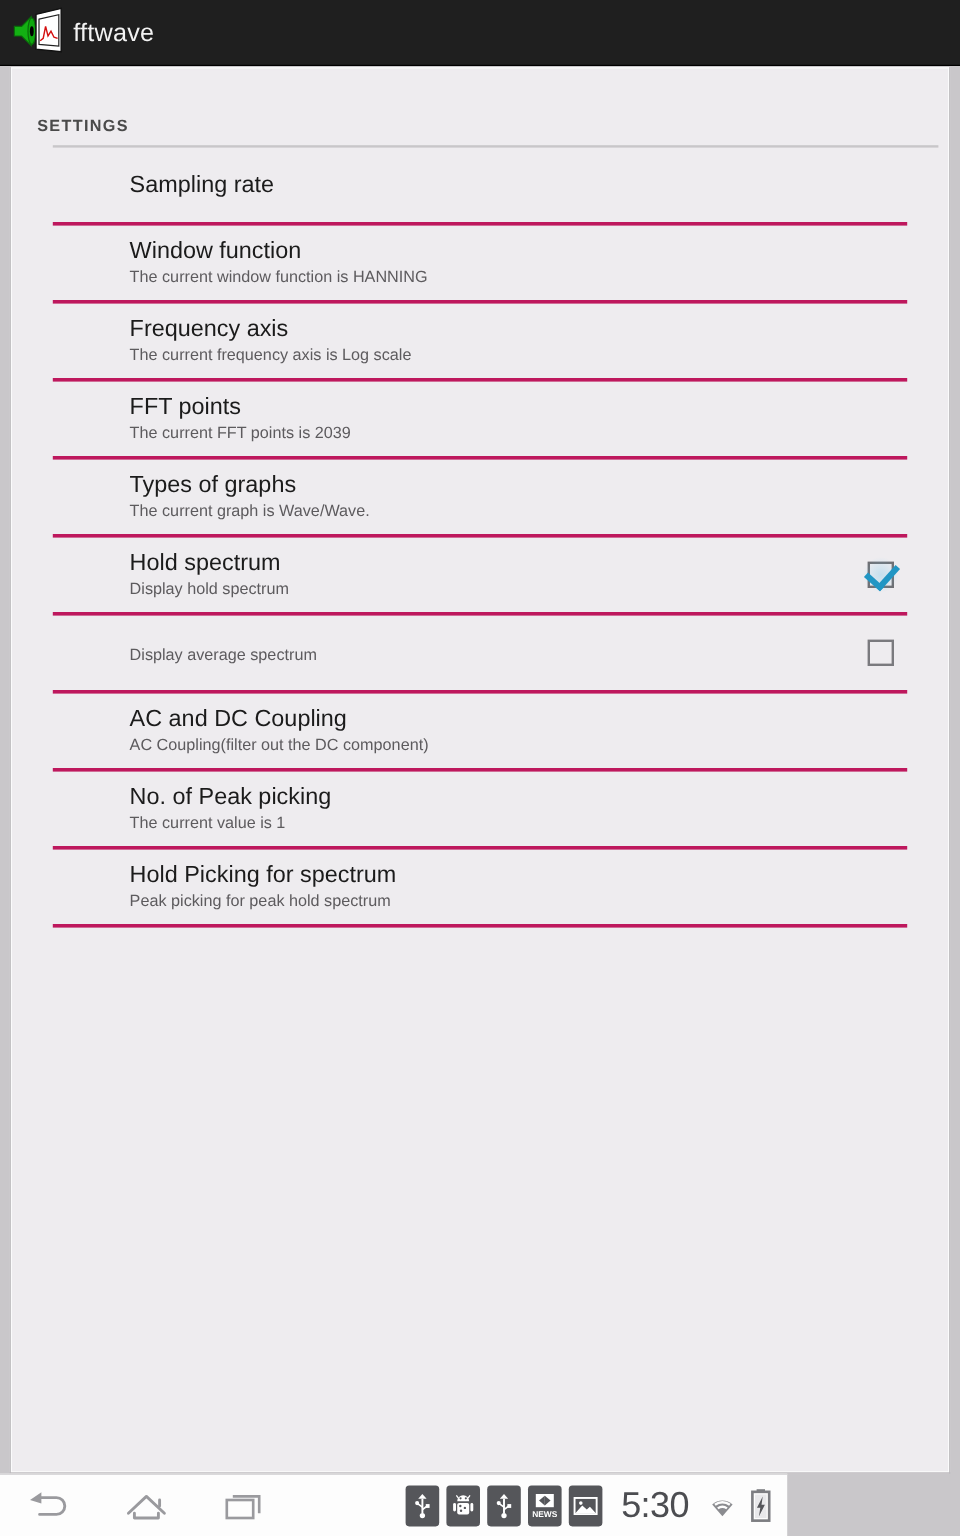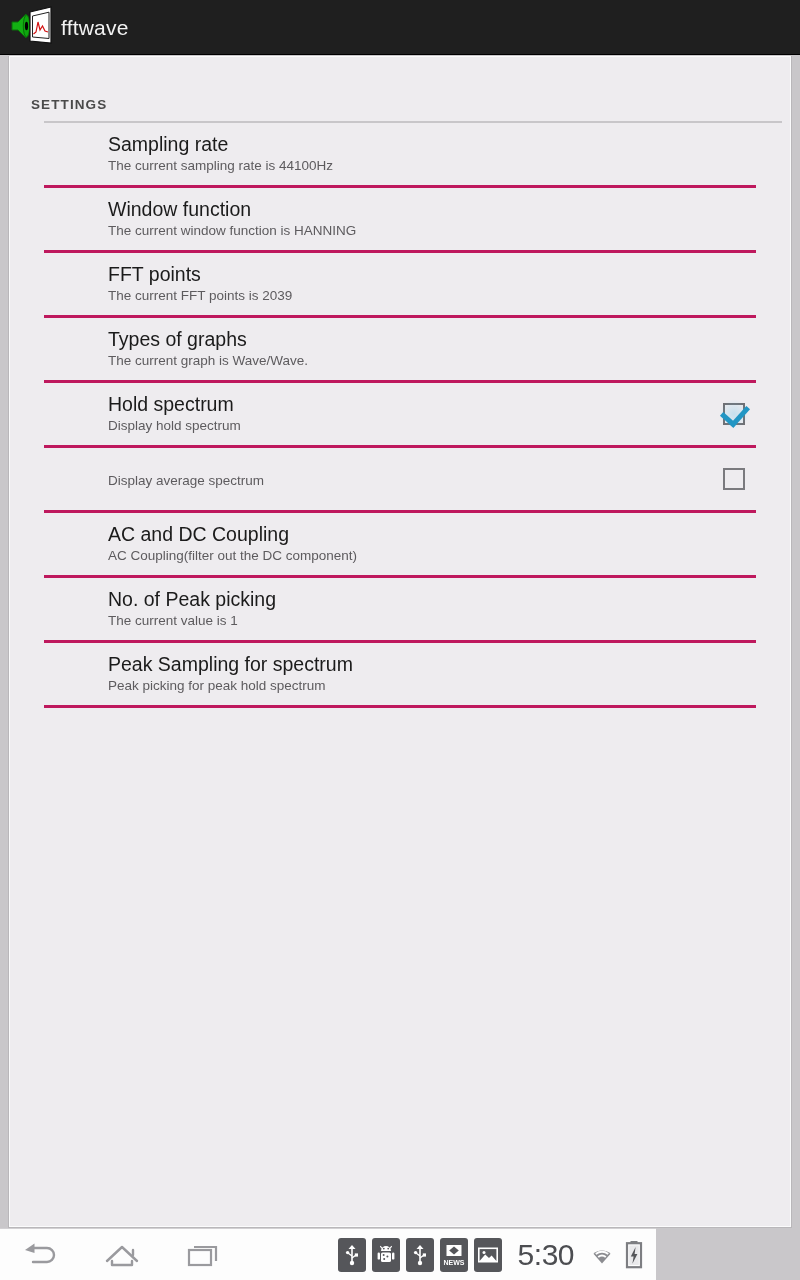--- a/index.html
+++ b/index.html
@@ -154,31 +154,36 @@
   <div class="panel">
     <div class="panel-inner">
 
       <div class="settings-header">SETTINGS</div>
       <div class="header-rule"></div>
 
       <div class="list" id="settings-list">
           <div class="row">
             <div class="texts">
               <div class="title">Sampling rate</div>
-              <div class="summary">The current sampling rate is 44100Hz</div>
             </div>
           </div>
           <div class="row">
             <div class="texts">
               <div class="title">Window function</div>
               <div class="summary">The current window function is HANNING</div>
             </div>
           </div>
           <div class="row">
             <div class="texts">
+              <div class="title">Frequency axis</div>
+              <div class="summary">The current frequency axis is Log scale</div>
+            </div>
+          </div>
+          <div class="row">
+            <div class="texts">
               <div class="title">FFT points</div>
               <div class="summary">The current FFT points is 2039</div>
             </div>
           </div>
           <div class="row">
             <div class="texts">
               <div class="title">Types of graphs</div>
               <div class="summary">The current graph is Wave/Wave.</div>
             </div>
           </div>
@@ -202,21 +207,21 @@
             </div>
           </div>
           <div class="row">
             <div class="texts">
               <div class="title">No. of Peak picking</div>
               <div class="summary">The current value is 1</div>
             </div>
           </div>
           <div class="row">
             <div class="texts">
-              <div class="title">Peak Sampling for spectrum</div>
+              <div class="title">Hold Picking for spectrum</div>
               <div class="summary">Peak picking for peak hold spectrum</div>
             </div>
           </div>
         </div>
 
     </div>
   </div>
 
   <div class="sysbar">
 

